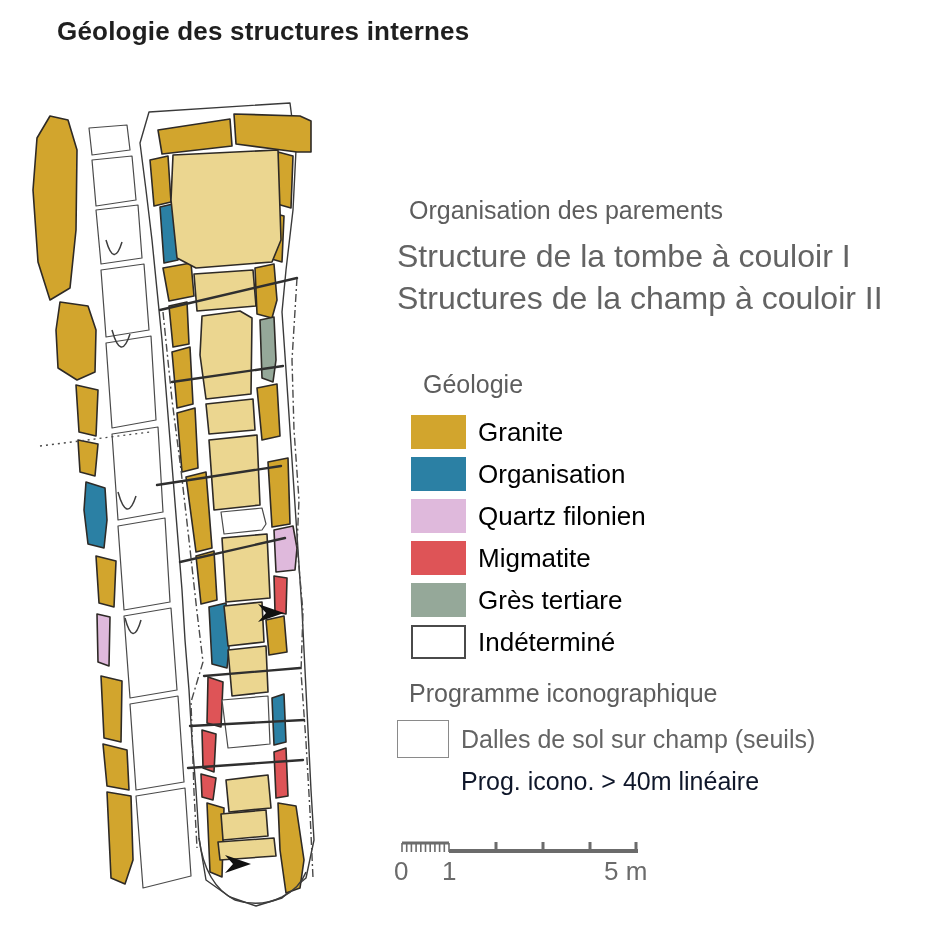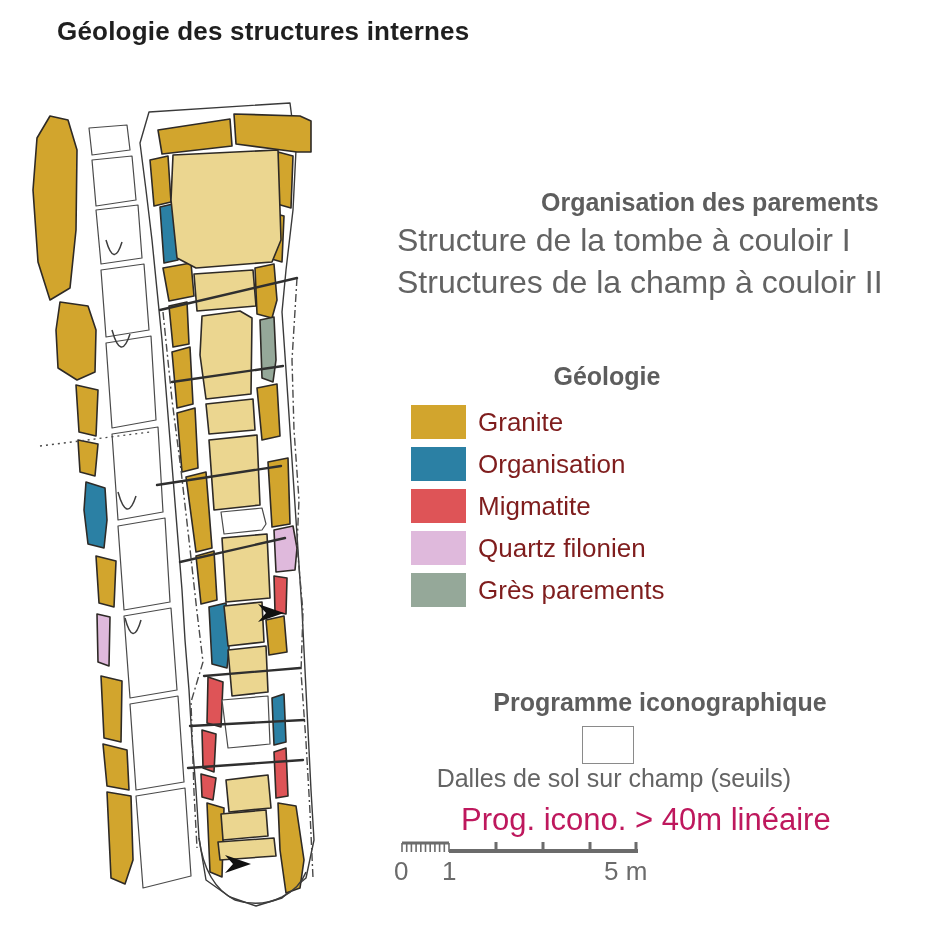--- a/index.html
+++ b/index.html
@@ -7,33 +7,33 @@
     position:relative;width:944px;height:941px;background:#ffffff;overflow:hidden;
     font-family:"Liberation Sans", sans-serif;
     border-radius:6px;
   }
   .fig-title{
     position:absolute;left:57px;top:16px;margin:0;
     font-size:26px;font-weight:bold;color:#1f1f1f;letter-spacing:.2px;
   }
   #map{position:absolute;left:0;top:0;width:944px;height:941px;}
   .blk{position:absolute;color:#636363;}
-  .blk h2{margin:4px;font-size:25px;font-weight:bold;color:#5d5d5d;text-align:right;}
+  .blk h2{margin:12px;font-size:25px;font-weight:normal;color:#5d5d5d;}
   .org{left:397px;top:184px;}
   .org .ln{font-size:32px;line-height:39px;margin-top:3px;}
   .geo{left:411px;top:358px;}
   .legend-rows{margin-top:10px;}
   .legend-row{display:flex;align-items:center;height:42px;}
   .sw{width:55px;height:34px;margin-right:12px;box-sizing:border-box;flex:0 0 auto;}
-  .legend-label{font-size:26px;color:#7f1d1d;}
-  .prog{left:397px;top:684px;}
-  .prog-row{display:flex;align-items:center;margin-top:9px;flex-direction:column;}
+  .legend-label{font-size:26px;color:#000000;}
+  .prog{left:397px;top:667px;}
+  .prog-row{display:flex;align-items:center;margin-top:9px;}
   .prog-sw{width:52px;height:38px;background:#fff;border:1px solid #8a8a8a;margin-right:12px;box-sizing:border-box;flex:0 0 auto;}
   .prog-ln{font-size:25px;color:#646464;}
-  .prog-ln2{font-size:31px;color:#be185d;margin-left:64px;margin-top:9px;}
+  .prog-ln2{font-size:25px;color:#0f172a;margin-left:64px;margin-top:9px;}
 </style>
 </head>
 <body>
 
 <div class="page">
 
   <h1 class="fig-title">Géologie des structures internes</h1>
 
   <svg id="map" viewBox="0 0 944 941" xmlns="http://www.w3.org/2000/svg">
     <g id="g-outline">
@@ -165,34 +165,38 @@
       <span class="sw" style="background: rgb(210, 165, 45); border: 2px solid rgb(210, 165, 45);"></span>
       <span class="legend-label">Granite</span>
     </div>
 
     <div class="legend-row">
       <span class="sw" style="background: rgb(43, 128, 164); border: 2px solid rgb(43, 128, 164);"></span>
       <span class="legend-label">Organisation</span>
     </div>
 
     <div class="legend-row">
+      <span class="sw" style="background: rgb(223, 185, 220); border: 2px solid rgb(223, 185, 220);"></span>
+      <span class="legend-label">Quartz filonien</span>
+    </div>
+
+    <div class="legend-row">
       <span class="sw" style="background: rgb(222, 84, 87); border: 2px solid rgb(222, 84, 87);"></span>
       <span class="legend-label">Migmatite</span>
     </div>
 
     <div class="legend-row">
-      <span class="sw" style="background: rgb(223, 185, 220); border: 2px solid rgb(223, 185, 220);"></span>
-      <span class="legend-label">Quartz filonien</span>
-    </div>
-
-    <div class="legend-row">
       <span class="sw" style="background: rgb(149, 168, 153); border: 2px solid rgb(149, 168, 153);"></span>
-      <span class="legend-label">Grès parements</span>
-    </div>
-
+      <span class="legend-label">Grès tertiare</span>
+    </div>
+
+    <div class="legend-row">
+      <span class="sw" style="background: rgb(255, 255, 255); border: 2px solid rgb(74, 74, 74);"></span>
+      <span class="legend-label">Indéterminé</span>
+    </div>
   </div>
   </div>
 
   <div class="blk prog">
     <h2>Programme iconographique</h2>
     <div class="prog-row">
       <span class="prog-sw"></span>
       <span class="prog-ln">Dalles de sol sur champ (seuils)</span>
     </div>
     <div class="prog-ln2">Prog. icono. &gt; 40m linéaire</div>

